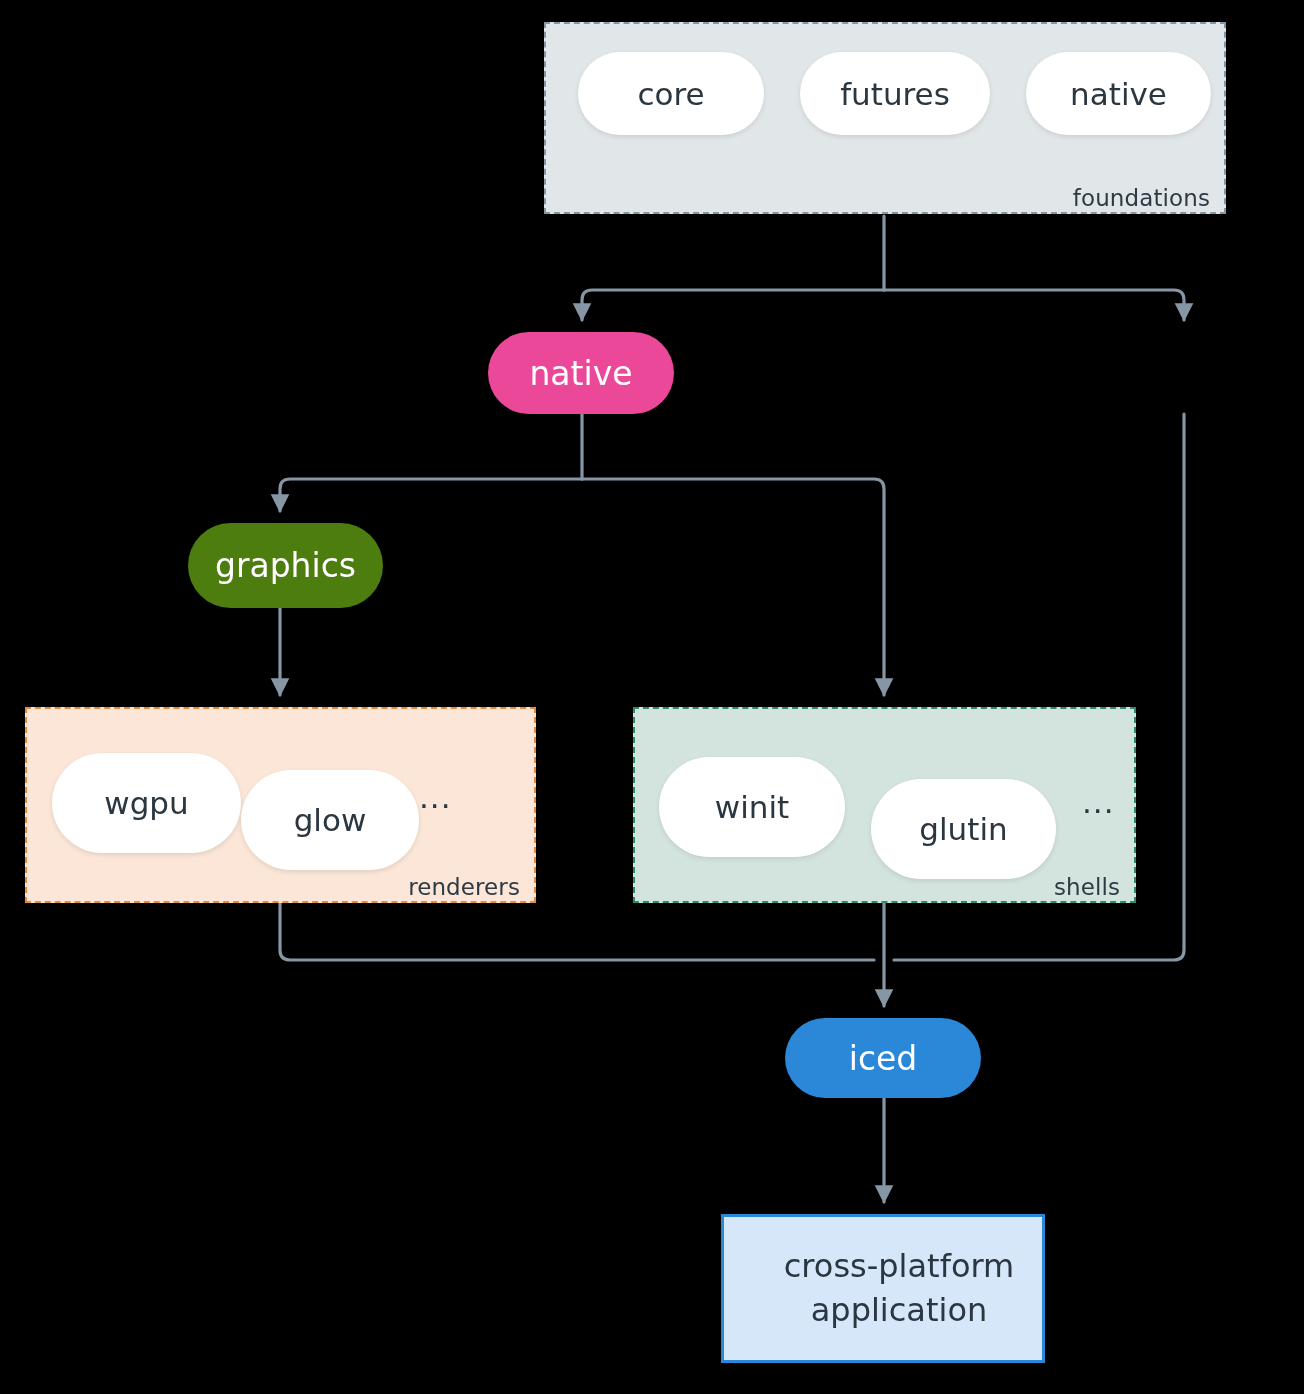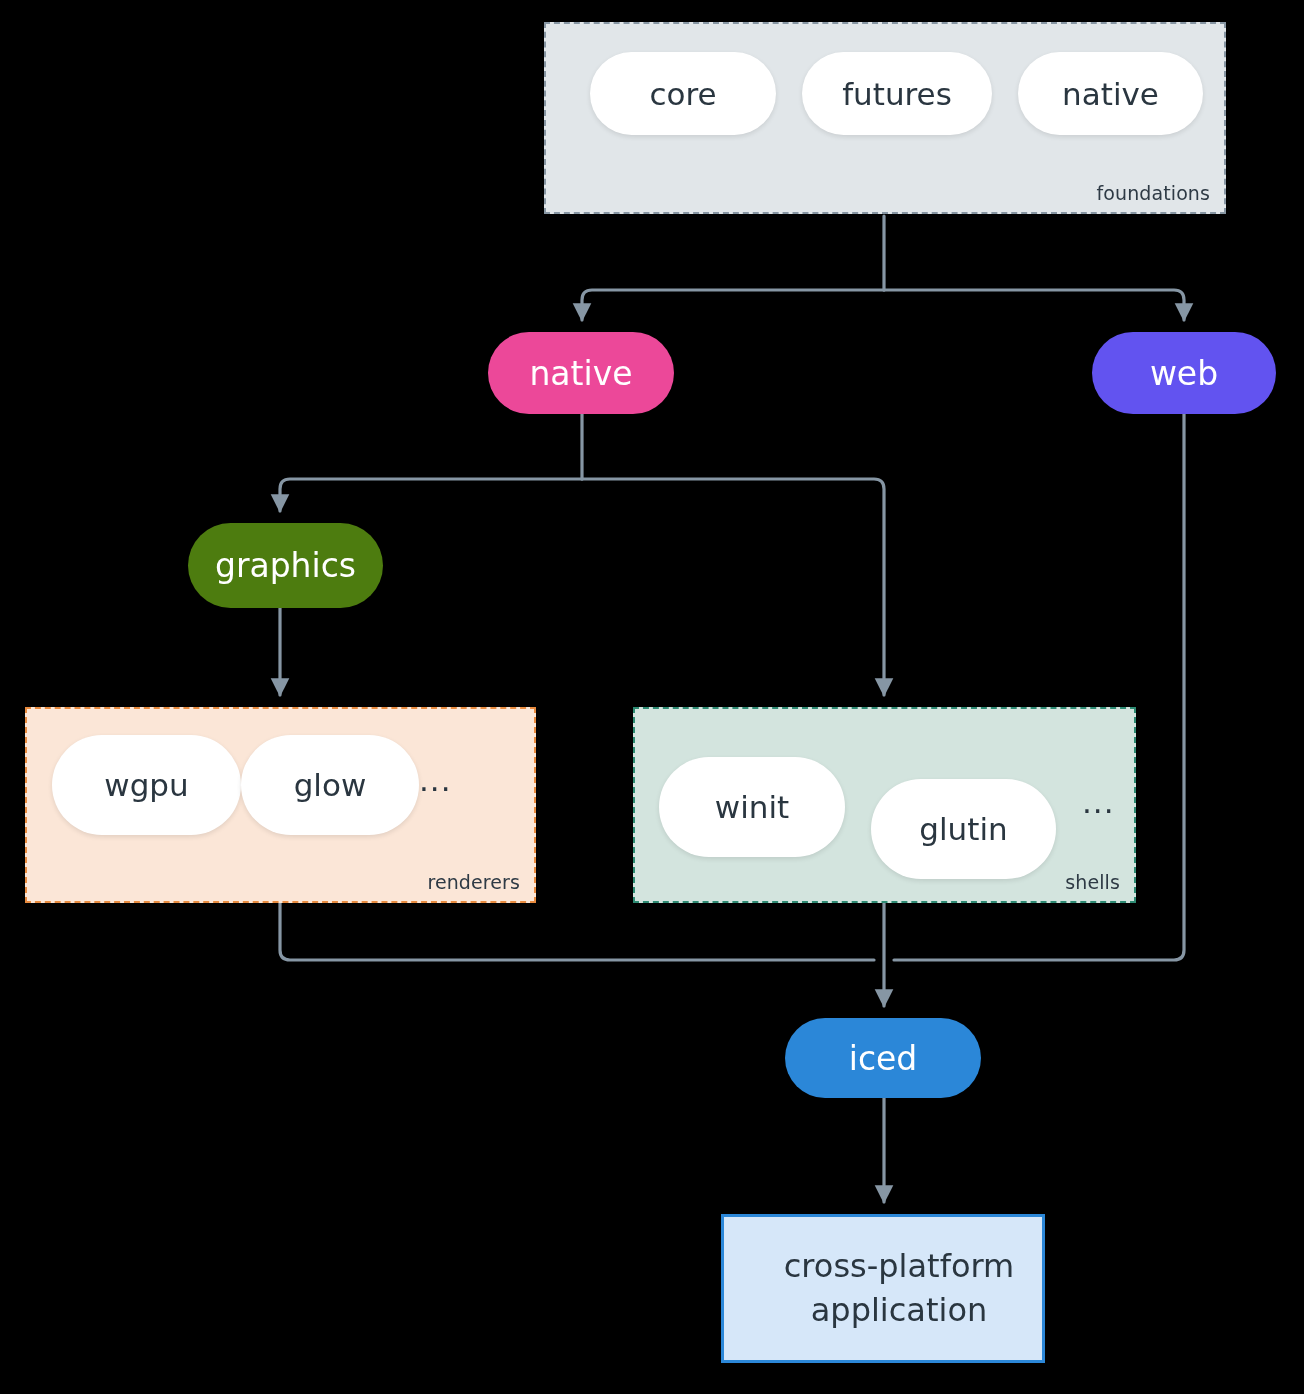--- a/index.html
+++ b/index.html
@@ -25,22 +25,22 @@
   }
 
   
   .group {
     position: absolute;
     box-sizing: border-box;
   }
   .group-label {
     position: absolute;
     right: 14px;
-    bottom: 8px;
-    font-size: 19px;
+    bottom: 1px;
+    font-size: 23px;
     color: #2E3A45;
     letter-spacing: 0.1px;
     white-space: nowrap;
   }
   .group-row {
     position: absolute;
     display: flex;
     align-items: center;
   }
 
@@ -151,48 +151,47 @@
 
       <path d="M 1184 414 L 1184 950 Q 1184 960 1174 960 L 894 960"></path>
 
       <path d="M 884 903 L 884 1006" marker-end="url(#arrow)"></path>
 
       <path d="M 884 1098 L 884 1202" marker-end="url(#arrow)"></path>
     </g>
   </svg>
 
   <div class="group" id="grp-foundations">
-    <div class="group-row" style="left:44px; top:28px; gap:26px;justify-content:space-between;">
+    <div class="group-row" style="left:32px; top:28px; gap:36px;justify-content:space-between;">
       <div class="wpill" style="width:186px;height:83px;">core</div>
       <div class="wpill" style="width:190px;height:83px;">futures</div>
       <div class="wpill" style="width:185px;height:83px;">native</div>
     </div>
     <div class="group-label">foundations</div>
   </div>
 
   <div class="group" id="grp-renderers">
     <div class="group-row" style="left:25px; top:26px; ">
       <div class="wpill" style="width:189px;height:100px;">wgpu</div>
-      <div class="wpill" style="width:178px;height:100px;">glow</div>
+      <div class="wpill" style="width:178px;height:100px;margin-top:35px;">glow</div>
       <div class="ellipsis">...</div>
     </div>
     <div class="group-label">renderers</div>
   </div>
 
   <div class="group" id="grp-shells">
     <div class="group-row" style="left:24px; top:26px; gap:26px;justify-content:center;">
       <div class="wpill" style="width:186px;height:100px;">winit</div>
       <div class="wpill" style="width:185px;height:100px;margin-top:44px;">glutin</div>
       <div class="ellipsis">...</div>
     </div>
     <div class="group-label">shells</div>
   </div>
 
   <div class="node-pill" id="node-native">native</div>
-  <div class="node-pill" id="node-web">web</div>
   <div class="node-pill" id="node-graphics">graphics</div>
   <div class="node-pill" id="node-iced">iced</div>
 
   <div id="node-app">
     <span>cross-platform</span>
     <span>application</span>
   </div>
 
 </div>
 

